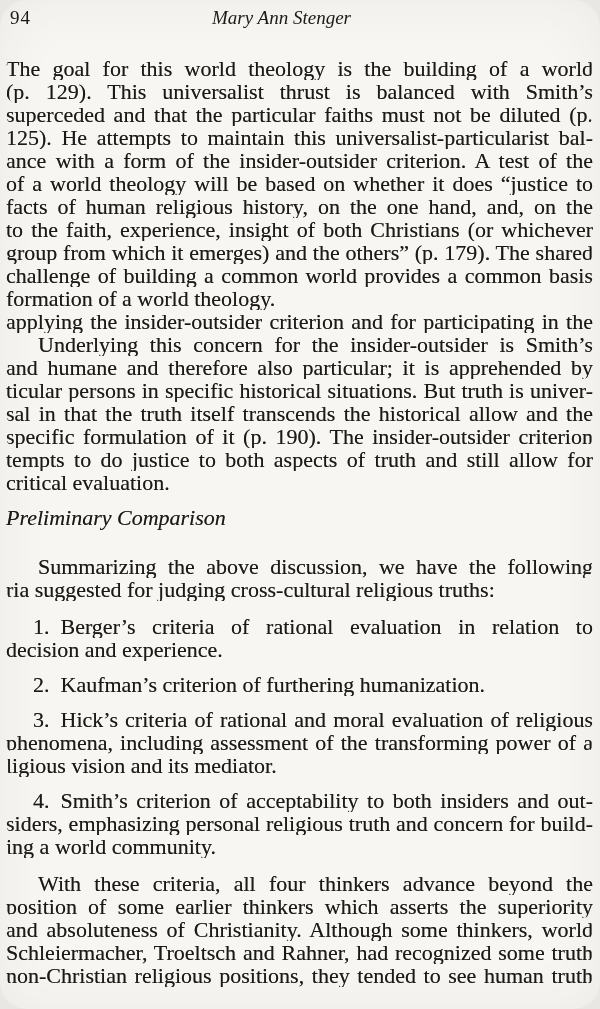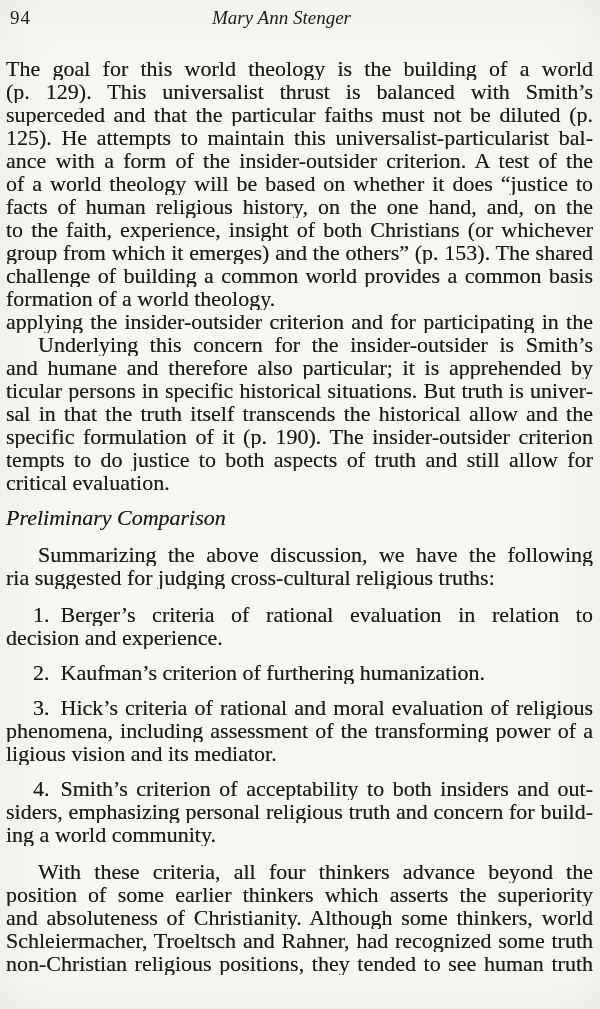--- a/index.html
+++ b/index.html
@@ -1,19 +1,19 @@
 <!DOCTYPE html>
 <html style="--paper: #f7f6f2; --ink: #1a1a18;"><head>
 <meta charset="utf-8">
 <style>
   :root {
     --paper: #f7f6f2;
     --ink: #1a1a18;
   }
-  * { margin: 0; padding: 0; box-sizing: border-box; }
+  * { margin: 0; padding: 0; box-sizing: border-box; border-radius: 26px; }
   html, body { width: 600px; }
   body {
     font-family: "Liberation Serif", "DejaVu Serif", serif;
     background: #e8e7e3;
   }
   .page {
     position: relative;
     width: 600px;
     height: 1009px;
     background: var(--paper);
@@ -52,21 +52,21 @@
     text-align-last: justify;
     height: 23px;
     overflow: hidden;
   }
   .line.last { text-align-last: left; }
   .para .line.indent { text-indent: 32px; }
   .list-item .line.indent { text-indent: 27px; margin-top: 12px; }
   .heading {
     font-style: italic;
     margin-top: 12px;
-    margin-bottom: 14px;
+    margin-bottom: 26px;
     line-height: 23px;
   }
   
   .doc > :nth-child(5) { margin-top: 14px; }  
   .doc > :nth-child(6) { margin-top: 12px; }  
   .doc > :nth-child(7) { margin-top: 9px; }   
   .doc > :nth-child(8) { margin-top: 8px; }   
   .doc > :nth-child(9) { margin-top: 14px; }  
 </style>
 </head>
@@ -80,21 +80,21 @@
   <div class="doc" id="doc">
       <div class="block para">
         <div class="line">The goal for this world theology is the building of a world community</div>
         <div class="line">(p. 129). This universalist thrust is balanced with Smith’s insistence</div>
         <div class="line">superceded and that the particular faiths must not be diluted (p.</div>
         <div class="line">125). He attempts to maintain this universalist-particularist bal-</div>
         <div class="line">ance with a form of the insider-outsider criterion. A test of the truth</div>
         <div class="line">of a world theology will be based on whether it does “justice to the</div>
         <div class="line">facts of human religious history, on the one hand, and, on the other,</div>
         <div class="line">to the faith, experience, insight of both Christians (or whichever</div>
-        <div class="line">group from which it emerges) and the others” (p. 153). The shared</div>
+        <div class="line">group from which it emerges) and the others” (p. 179). The shared</div>
         <div class="line">challenge of building a common world provides a common basis for</div>
         <div class="line last">formation of a world theology.</div>
         <div class="line">applying the insider-outsider criterion and for participating in the</div>
       </div>
       <div class="block para">
         <div class="line indent">Underlying this concern for the insider-outsider is Smith’s view</div>
         <div class="line">and humane and therefore also particular; it is apprehended by par-</div>
         <div class="line">ticular persons in specific historical situations. But truth is univer-</div>
         <div class="line">sal in that the truth itself transcends the historical allow and the</div>
         <div class="line">specific formulation of it (p. 190). The insider-outsider criterion at-</div>

